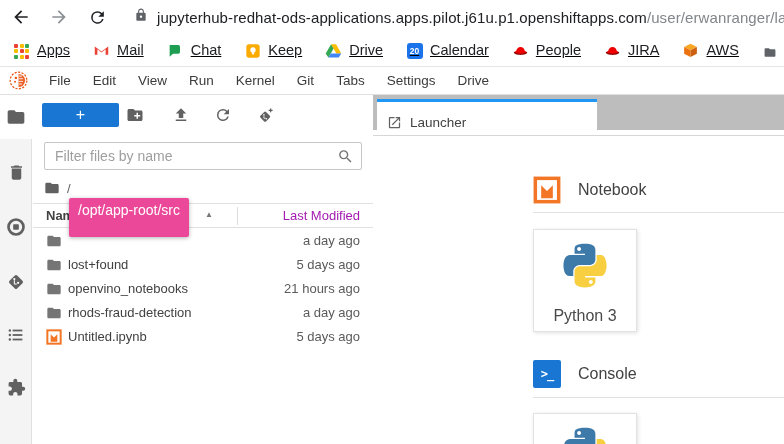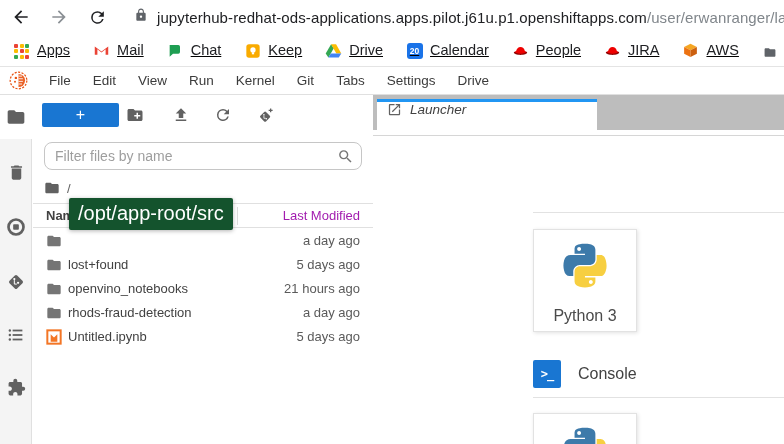--- a/index.html
+++ b/index.html
@@ -40,47 +40,47 @@
   
   #activity-bar { left:0; top:95px; width:32px; height:349px; background:#f4f4f4; border-right:1px solid #e0e0e0; }
   #activity-active-tile { left:0; top:0; width:32px; height:44px; background:#fff; }
   .act-ic { left:5px; width:22px; height:22px; display:flex; align-items:center; justify-content:center; }
 
   
   #file-browser { left:33px; top:95px; width:340px; height:349px; background:#fff; }
   #fb-newlauncher { left:9px; top:8px; width:77px; height:24px; background:#1976d2; border:none;
                     border-radius:2px; color:#fff; font-size:16px; line-height:22px; }
   .fb-tool { top:10px; width:20px; height:20px; display:flex; align-items:center; justify-content:center; }
-  #fb-filter { left:11px; top:47px; width:318px; height:28px; border:1px solid #c6c6c6; border-radius:8px; background:#fff; }
+  #fb-filter { left:11px; top:47px; width:318px; height:28px; border:1px solid #c6c6c6; border-radius:2px; background:#fff; }
   #fb-filter input { position:absolute; left:0; top:0; width:100%; height:100%; border:none; outline:none;
                      background:transparent; padding:0 30px 0 10px; font-size:14px; color:#424242;
                      font-family:"Liberation Sans",sans-serif; }
   #fb-filter input::placeholder { color:#9e9e9e; opacity:1; }
   #fb-search-ic { right:7px; top:5px; position:absolute; }
   #fb-breadcrumb { left:11px; top:82px; height:22px; display:flex; align-items:center; gap:7px; }
   #fb-breadcrumb .crumb { font-size:13px; color:#616161; }
   #fb-listhead { left:0; top:108px; width:340px; height:25px; border-top:1px solid #e0e0e0;
                  border-bottom:1px solid #e0e0e0; }
   #col-name { position:absolute; left:13px; top:4px; font-size:13px; font-weight:bold; color:#424242; }
   #col-sort { position:absolute; left:172px; top:6px; font-size:8px; color:#757575; }
   #col-div  { position:absolute; left:204px; top:3px; height:18px; border-left:1px solid #dcdcdc; }
   #col-mod  { position:absolute; right:13px; top:4px; font-size:13px; color:#a21caf; }
   .frow { position:absolute; left:0; width:340px; height:24px; }
   .frow .fic  { position:absolute; left:13px; top:4px; width:16px; height:16px; }
   .frow .fname{ position:absolute; left:35px; top:4px; font-size:13px; color:#424242; }
   .frow .fmod { position:absolute; right:13px; top:4px; font-size:13px; color:#5a5a5a; }
-  #path-tooltip { left:36px; top:103px; background:#14532d; color:#fff; font-size:20px;
-                  padding:4px 9px 5px; border-radius:2px; z-index:20; white-space:nowrap;
+  #path-tooltip { left:36px; top:103px; background:#ec4899; color:#fff; font-size:14px;
+                  padding:4px 9px 19px; border-radius:2px; z-index:20; white-space:nowrap;
                   box-shadow:0 1px 4px rgba(0,0,0,.3); }
 
   
   #dock { left:373px; top:95px; width:411px; height:349px; background:#bdbdbd; }
   #tab-bar { left:0; top:0; width:411px; height:35px; }
   #launcher-tab { position:absolute; left:4px; top:4px; width:220px; height:31px; background:#fff;
-                  border-top:3px solid #2196f3; display:flex; align-items:flex-start; gap:8px; padding-left:10px;font-style:italic; }
+                  border-top:3px solid #2196f3; display:flex; align-items:flex-end; gap:8px; padding-left:10px; }
   #launcher-tab .tlabel { font-size:13.5px; color:#424242; }
   #dock-body { left:0; top:35px; width:411px; height:314px; background:#fff; overflow:hidden; }
   #dock-rule { left:0; top:5px; width:411px; border-top:1px solid #d6d6d6; }
   .sec-head { position:absolute; left:160px; display:flex; align-items:center; gap:17px; }
   .sec-title { font-size:16px; color:#424242; }
   .sec-div { position:absolute; left:160px; right:0; border-top:1px solid #e2e2e2; }
   .launch-card { position:absolute; left:160px; width:104px; height:103px; background:#fff;
                  border:1px solid #e2e2e2; box-shadow:1px 1px 4px rgba(0,0,0,.12);
                  display:flex; flex-direction:column; align-items:center; padding-top:13px; gap:10px; }
   .card-label { font-size:16px; color:#4a4a4a; }
@@ -375,20 +375,27 @@
         <svg width="15" height="15" viewBox="0 0 24 24">
             <path fill="#616161" d="M19 19H5V5h7V3H5c-1.11 0-2 .9-2 2v14c0 1.1.89 2 2 2h14c1.1 0 2-.9 2-2v-7h-2v7zM14 3v2h3.59l-9.83 9.83 1.41 1.41L19 6.41V10h2V3h-7z"></path>
           </svg>
         <span class="tlabel">Launcher</span>
       </div>
     </div>
 
     <div id="dock-body" class="abs">
       <div id="dock-rule" class="abs"></div>
 
+      <div class="sec-head" style="top:46px">
+        <svg class="nb-sec-ic" viewBox="0 0 24 24">
+            <rect x="2" y="2" width="20" height="20" fill="#fff" stroke="#f37626" stroke-width="3"></rect>
+            <path d="M7 19V8l5 4.8L17 8v11z" fill="#f37626"></path>
+          </svg>
+        <span class="sec-title">Notebook</span>
+      </div>
       <div class="sec-div" style="top:82px"></div>
       <div class="launch-card" style="top:99px">
         <svg width="54" height="54" viewBox="0 0 128 128">
           <path fill="#3d7aaa" d="M63.391 1.988c-4.222.02-8.252.379-11.8 1.007-10.45 1.846-12.346 5.71-12.346 12.837v9.411h24.693v3.137H29.977c-7.176 0-13.46 4.313-15.426 12.521-2.268 9.405-2.368 15.275 0 25.096 1.755 7.311 5.947 12.519 13.124 12.519h8.491V67.234c0-8.151 7.051-15.34 15.426-15.34h24.665c6.866 0 12.346-5.654 12.346-12.548V15.833c0-6.693-5.646-11.72-12.346-12.837-4.244-.706-8.645-1.027-12.866-1.008zM50.037 9.557c2.55 0 4.634 2.117 4.634 4.721 0 2.593-2.083 4.69-4.634 4.69-2.56 0-4.633-2.097-4.633-4.69-.001-2.604 2.073-4.721 4.633-4.721z"></path>
           <path fill="#f7cf41" d="M91.682 28.38v10.966c0 8.5-7.208 15.655-15.426 15.655H51.591c-6.756 0-12.346 5.783-12.346 12.549v23.515c0 6.691 5.818 10.628 12.346 12.547 7.816 2.297 15.312 2.713 24.665 0 6.216-1.801 12.346-5.423 12.346-12.547v-9.412H63.938v-3.138h37.012c7.176 0 9.852-5.005 12.348-12.519 2.578-7.735 2.467-15.174 0-25.096-1.774-7.145-5.161-12.521-12.348-12.521h-9.268zM77.809 87.927c2.561 0 4.634 2.097 4.634 4.692 0 2.602-2.074 4.719-4.634 4.719-2.55 0-4.633-2.117-4.633-4.719 0-2.595 2.083-4.692 4.633-4.692z"></path>
         </svg>
         <span class="card-label">Python 3</span>
       </div>
 
       <div class="sec-head" style="top:230px">

